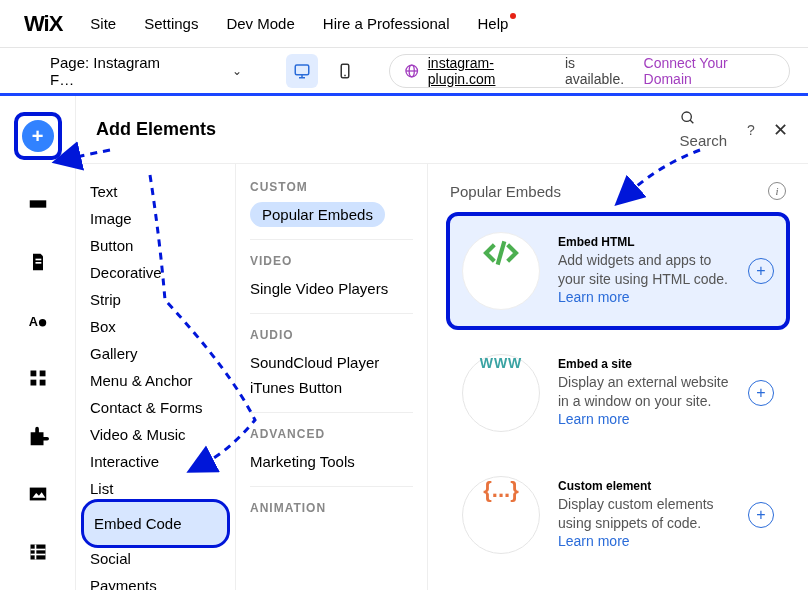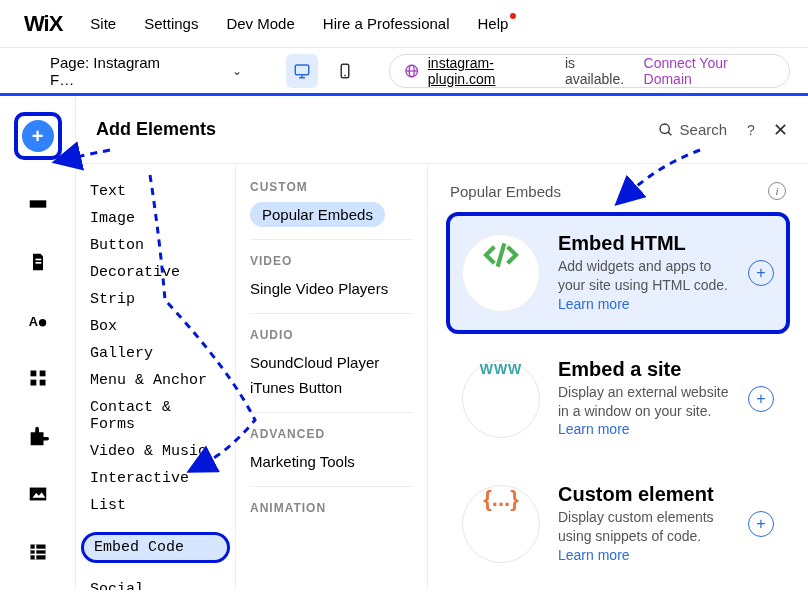--- a/index.html
+++ b/index.html
@@ -32,47 +32,47 @@
   
   .sidebar-icons { width: 76px; border-right: 1px solid #eee; padding-top: 16px; display: flex; flex-direction: column; align-items: center; gap: 30px; }
   .side-icon { width: 28px; height: 28px; display: flex; align-items: center; justify-content: center; cursor: pointer; color: #000; }
   .add-circle { width: 32px; height: 32px; border-radius: 50%; background: #3182ff; display: flex; align-items: center; justify-content: center; color: #fff; font-size: 20px; font-weight: bold; }
   .add-highlight { border: 4px solid #0016d9; border-radius: 10px; padding: 4px; }
 
   
   .panel { flex: 1; display: flex; flex-direction: column; }
   .panel-header { display: flex; align-items: center; height: 68px; padding: 0 20px; border-bottom: 1px solid #eee; }
   .panel-title { font-size: 18px; font-weight: 700; flex: 1; }
-  .search-box { display: flex; align-items: flex-end; gap: 6px; font-size: 15px; color: #555; cursor: text; }
+  .search-box { display: flex; align-items: flex-start; gap: 6px; font-size: 15px; color: #555; cursor: text; flex-direction: column; }
   .help-q { margin-left: 20px; color: #555; cursor: pointer; }
   .close-x { margin-left: 18px; font-size: 18px; color: #333; cursor: pointer; }
 
   .panel-body { flex: 1; display: flex; overflow: hidden; }
   .cat-col { width: 160px; border-right: 1px solid #eee; padding: 14px 0; overflow-y: auto; }
-  .cat-item { padding: 5px 14px; font-size: 15px; cursor: pointer; font-family: Liberation Mono, monospace; }
-  .cat-item.selected { background: #d7e6ff; border-radius: 14px; margin: 16px 8px; padding: 4px 10px; outline: 3px solid #0016d9; }
+  .cat-item { padding: 5px 14px; font-size: 15px; cursor: pointer; }
+  .cat-item.selected { background: #d7e6ff; border-radius: 14px; margin: 0 8px; padding: 13px 10px; outline: 3px solid #0016d9; }
 
   .sub-col { width: 192px; border-right: 1px solid #eee; padding: 16px 14px; overflow-y: auto; }
   .sub-head { font-size: 12px; font-weight: 600; letter-spacing: 1px; color: #888; margin: 14px 0 8px; }
   .sub-head:first-child { margin-top: 0; }
   .sub-item { font-size: 15px; padding: 4px 0; cursor: pointer; }
   .sub-item.pill { display: inline-block; background: #cfe2ff; border-radius: 14px; padding: 4px 12px; }
   .sub-divider { border: none; border-top: 1px solid #eee; margin: 12px 0 0; }
 
   .embed-col { flex: 1; padding: 18px 22px; overflow-y: auto; position: relative; }
   .embed-head { display: flex; align-items: center; margin-bottom: 16px; }
   .embed-head-title { font-size: 15px; color: #555; flex: 1; }
   .info-i { width: 18px; height: 18px; border: 1px solid #888; border-radius: 50%; display: flex; align-items: center; justify-content: center; font-size: 11px; font-style: italic; font-family: serif; color: #666; cursor: pointer; }
 
   .embed-card { display: flex; align-items: center; gap: 18px; padding: 16px 12px; border-radius: 8px; margin-bottom: 12px; position: relative; }
   .embed-card.hl { background: #e8f0ff; outline: 4px solid #0016d9; }
   .embed-icon-wrap { width: 78px; height: 78px; border-radius: 50%; background: #fff; border: 1px solid #eee; display: flex; align-items: flex-start; justify-content: center; flex-shrink: 0; }
   .embed-card:not(.hl) .embed-icon-wrap { border-color: #e5e5e5; }
   .embed-body { flex: 1; }
-  .embed-title { font-size: 20px; font-weight: 700; margin-bottom: 2px; }
+  .embed-title { font-size: 12px; font-weight: 700; margin-bottom: 2px; }
   .embed-desc { font-size: 14px; color: #555; line-height: 1.35; }
   .learn { color: #2b6cd9; cursor: pointer; }
   .plus-btn { width: 26px; height: 26px; border: 1.5px solid #2b6cd9; border-radius: 50%; display: flex; align-items: center; justify-content: center; color: #2b6cd9; font-size: 16px; cursor: pointer; flex-shrink: 0; }
 
   svg { display: block; }
 
   
   .arrows { position: absolute; inset: 0; pointer-events: none; }
 </style>
 </head>

